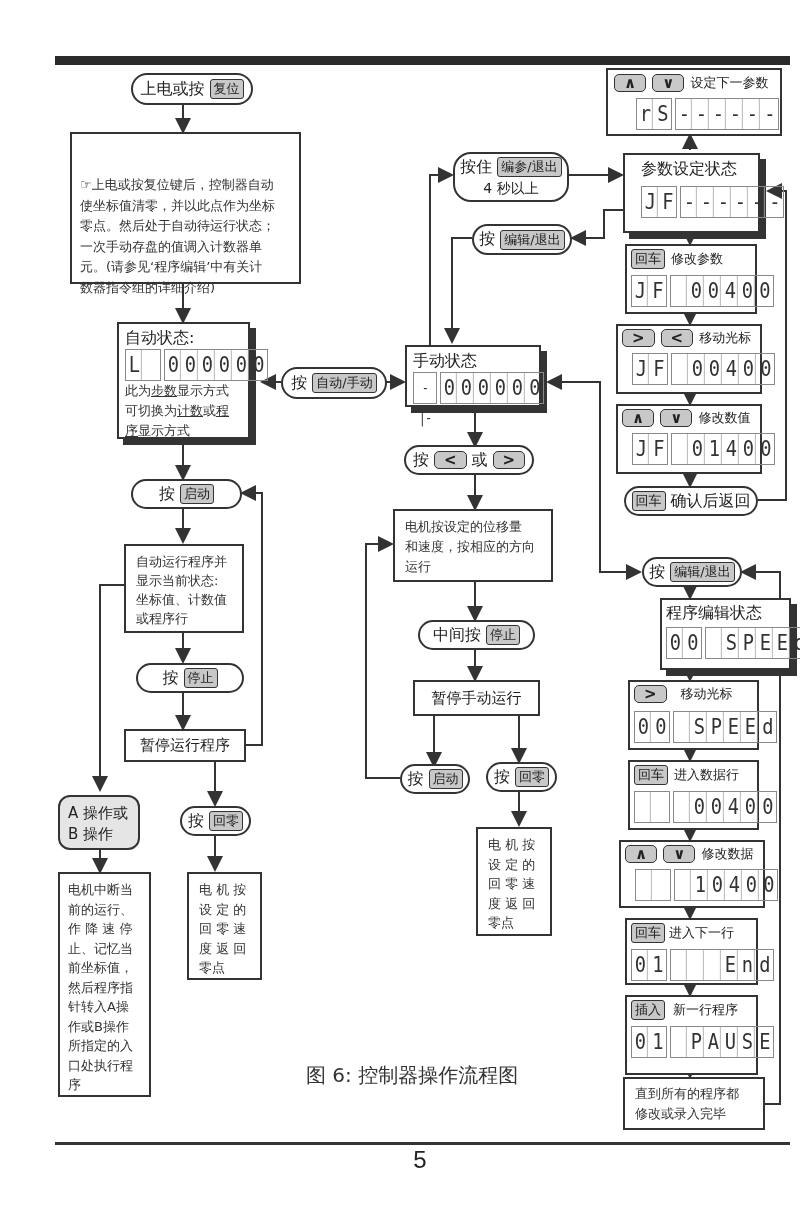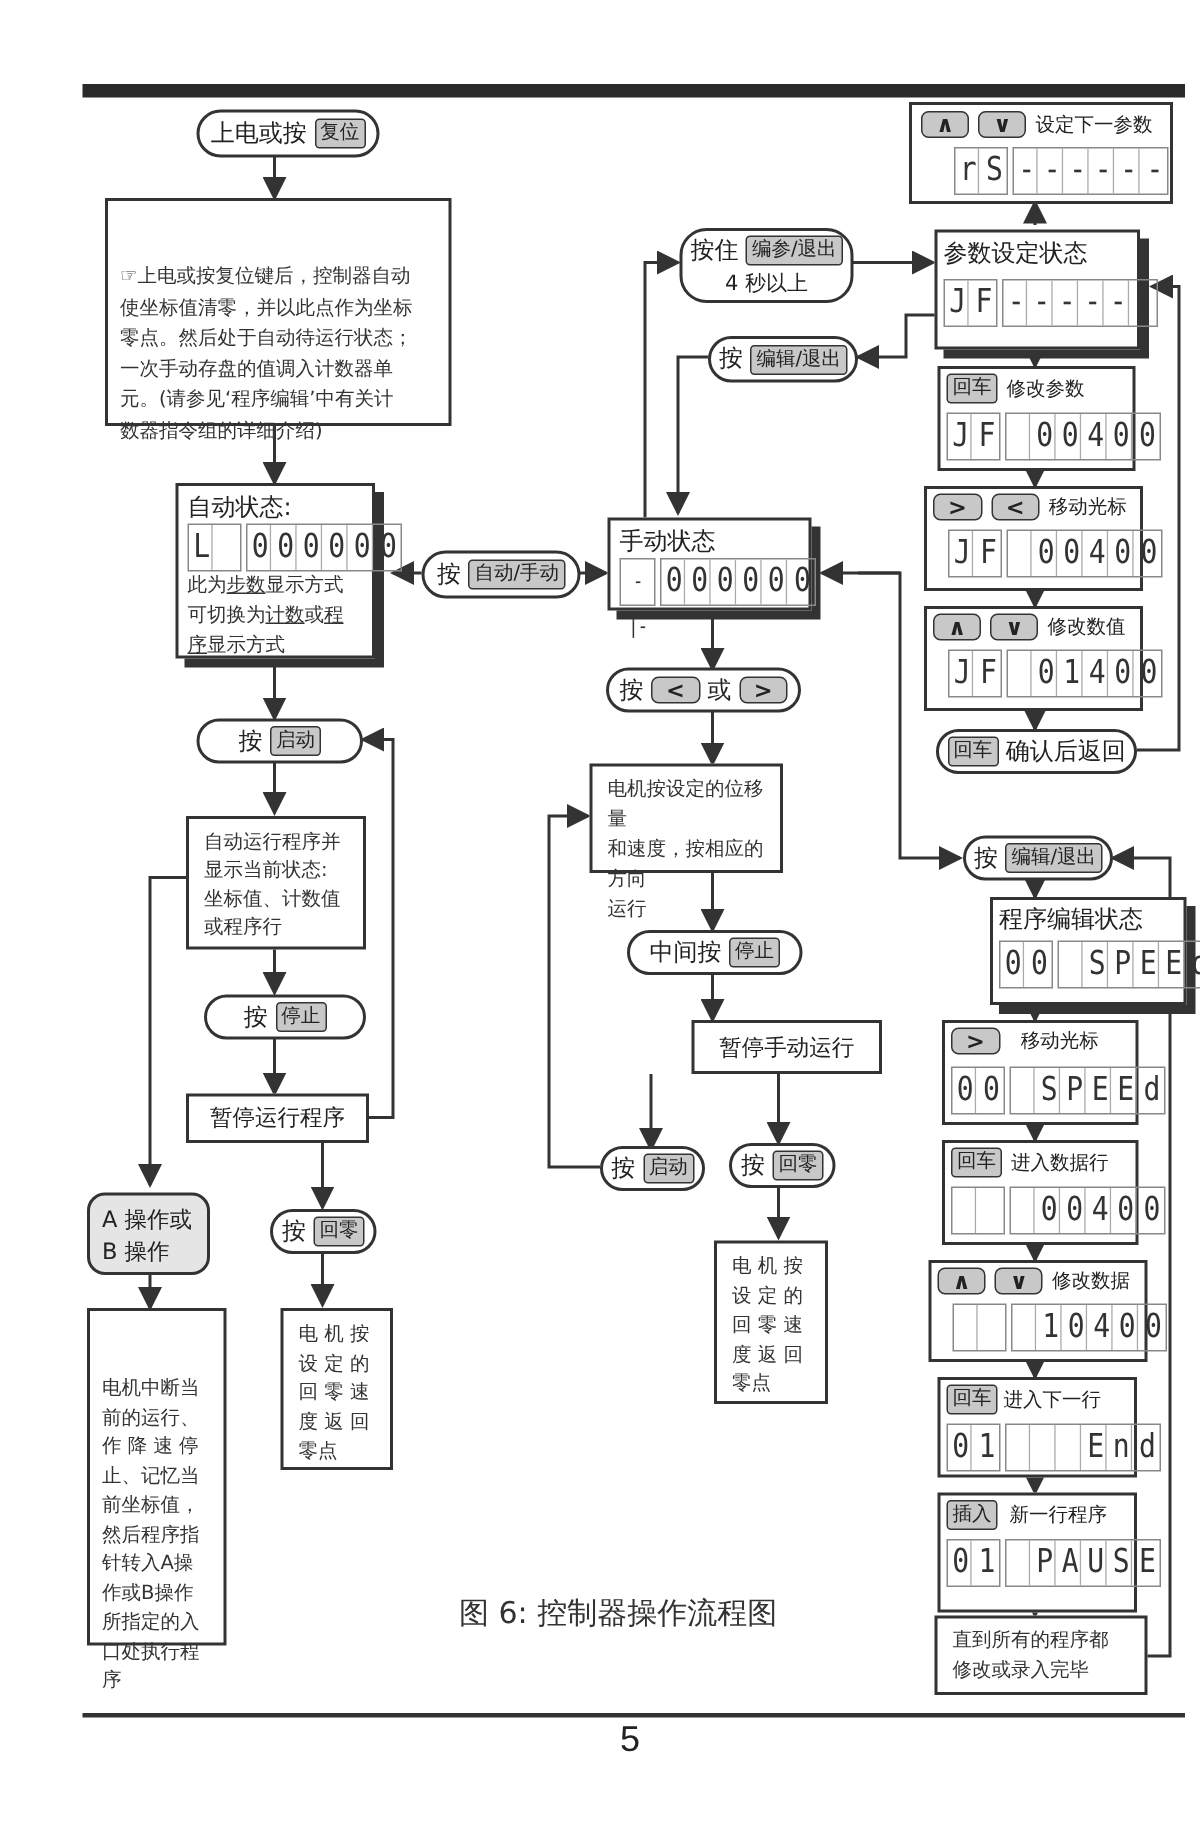--- a/index.html
+++ b/index.html
@@ -174,21 +174,21 @@
         <div class="cell">-</div>
         <div class="cell">-</div>
         <div class="cell">-</div>
         <div class="cell">-</div>
         <div class="cell">-</div>
         <div class="cell">-</div>
       </div>
   </div>
 </div>
 
-<div class="box shadow" style="left:623px;top:153px;width:137px;height:80px;padding:4px 4px;">
+<div class="box shadow" style="left:623px;top:153px;width:137px;height:80px;padding:4px 16px;">
   <div class="title">参数设定状态</div>
   <div class="lcd" style="margin-top:6px">
     <div class="grp">
         <div class="cell">J</div>
         <div class="cell">F</div>
       </div>
     <div class="grp">
         <div class="cell">-</div>
         <div class="cell">-</div>
         <div class="cell">-</div>
@@ -287,21 +287,21 @@
 </div>
 <div class="box" style="left:124px;top:729px;width:122px;height:33px;display:flex;align-items:center;justify-content:center;font-size:15px;">
   <span>暂停运行程序</span>
 </div>
 
 <div class="box gray" style="left:58px;top:795px;width:82px;height:55px;border-radius:12px;padding:6px 8px;font-size:15px;line-height:21px;">
   <div>A 操作或</div>
   <div>B 操作</div>
 </div>
 <div class="box" style="left:58px;top:872px;width:93px;height:225px;padding:6px 8px;">
-  <div class="txt" style="font-size:13px;line-height:19.5px;margin-top:36px;">
+  <div class="txt" style="font-size:13px;line-height:19.5px;">
     <div>电机中断当</div>
     <div>前的运行、</div>
     <div>作 降 速 停</div>
     <div>止、记忆当</div>
     <div>前坐标值，</div>
     <div>然后程序指</div>
     <div>针转入A操</div>
     <div>作或B操作</div>
     <div>所指定的入</div>
     <div>口处执行程</div>
@@ -322,32 +322,32 @@
     <div>零点</div>
   </div>
 </div>
 
 <div class="pill" style="left:404px;top:445px;width:130px;height:30px;">
   <span>按</span>
   <span class="key arrow">&lt;</span>
   <span>或</span>
   <span class="key arrow">&gt;</span>
 </div>
-<div class="box" style="left:393px;top:509px;width:129px;height:73px;padding:6px 10px;">
+<div class="box" style="left:393px;top:509px;width:160px;height:73px;padding:6px 10px;">
   <div class="txt" style="font-size:13px;line-height:20px;">
     <div>电机按设定的位移量</div>
     <div>和速度，按相应的方向</div>
     <div>运行</div>
   </div>
 </div>
 <div class="pill" style="left:418px;top:620px;width:117px;height:30px;">
   <span>中间按</span>
   <span class="key">停止</span>
 </div>
-<div class="box" style="left:413px;top:680px;width:127px;height:36px;display:flex;align-items:center;justify-content:center;font-size:15px;margin-left:48px;">
+<div class="box" style="left:413px;top:680px;width:127px;height:36px;display:flex;align-items:center;justify-content:center;font-size:15px;">
   <span>暂停手动运行</span>
 </div>
 <div class="pill" style="left:400px;top:764px;width:70px;height:30px;">
   <span>按</span>
   <span class="key">启动</span>
 </div>
 <div class="pill" style="left:486px;top:762px;width:71px;height:30px;">
   <span>按</span>
   <span class="key">回零</span>
 </div>

